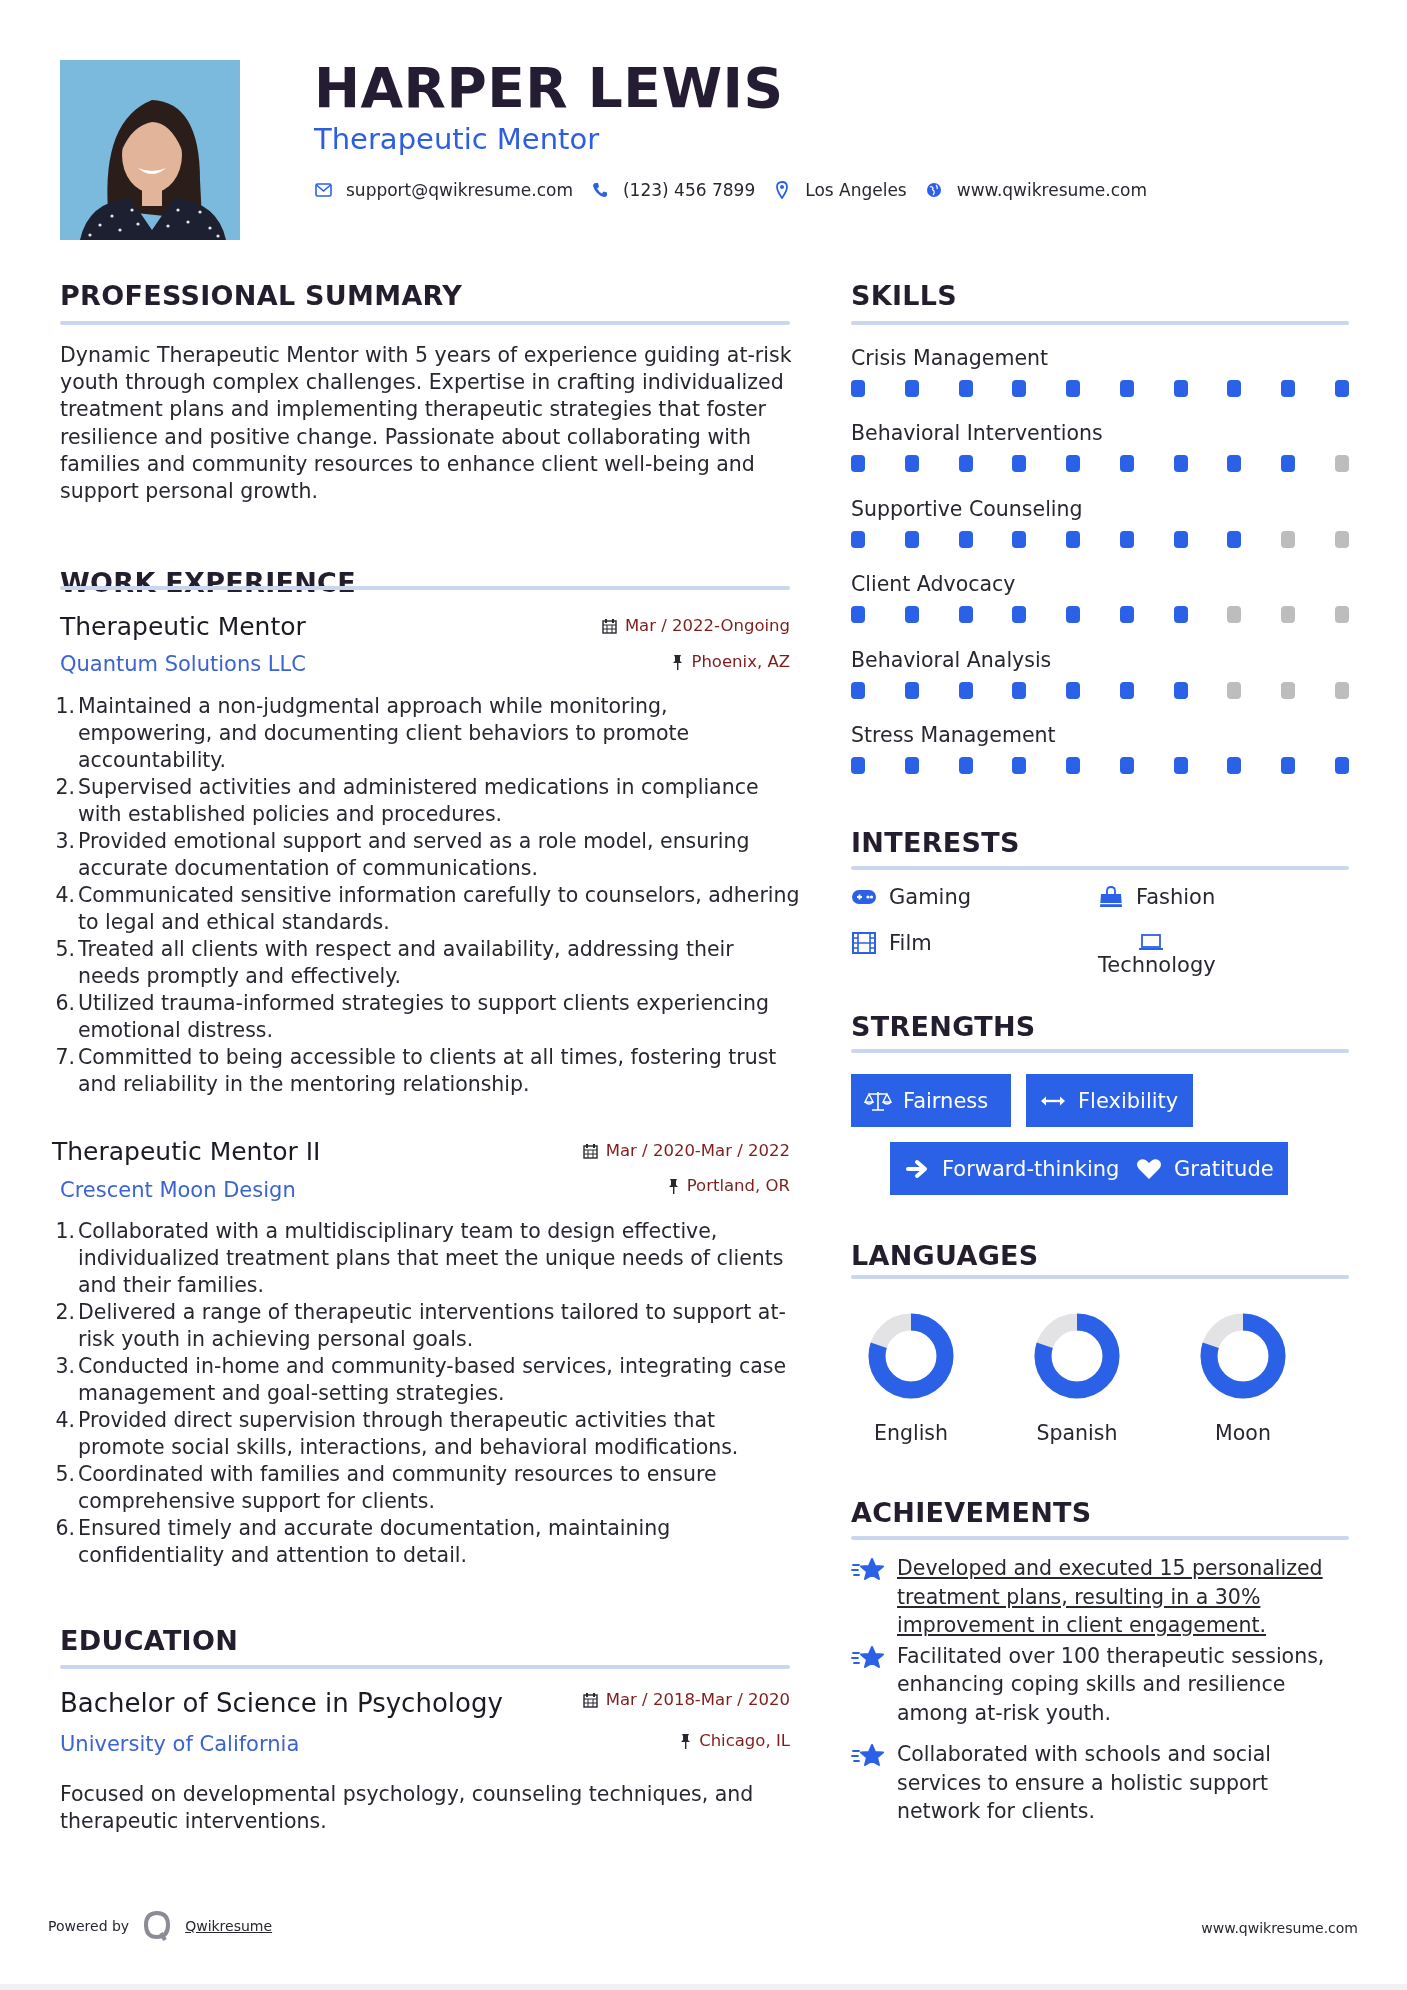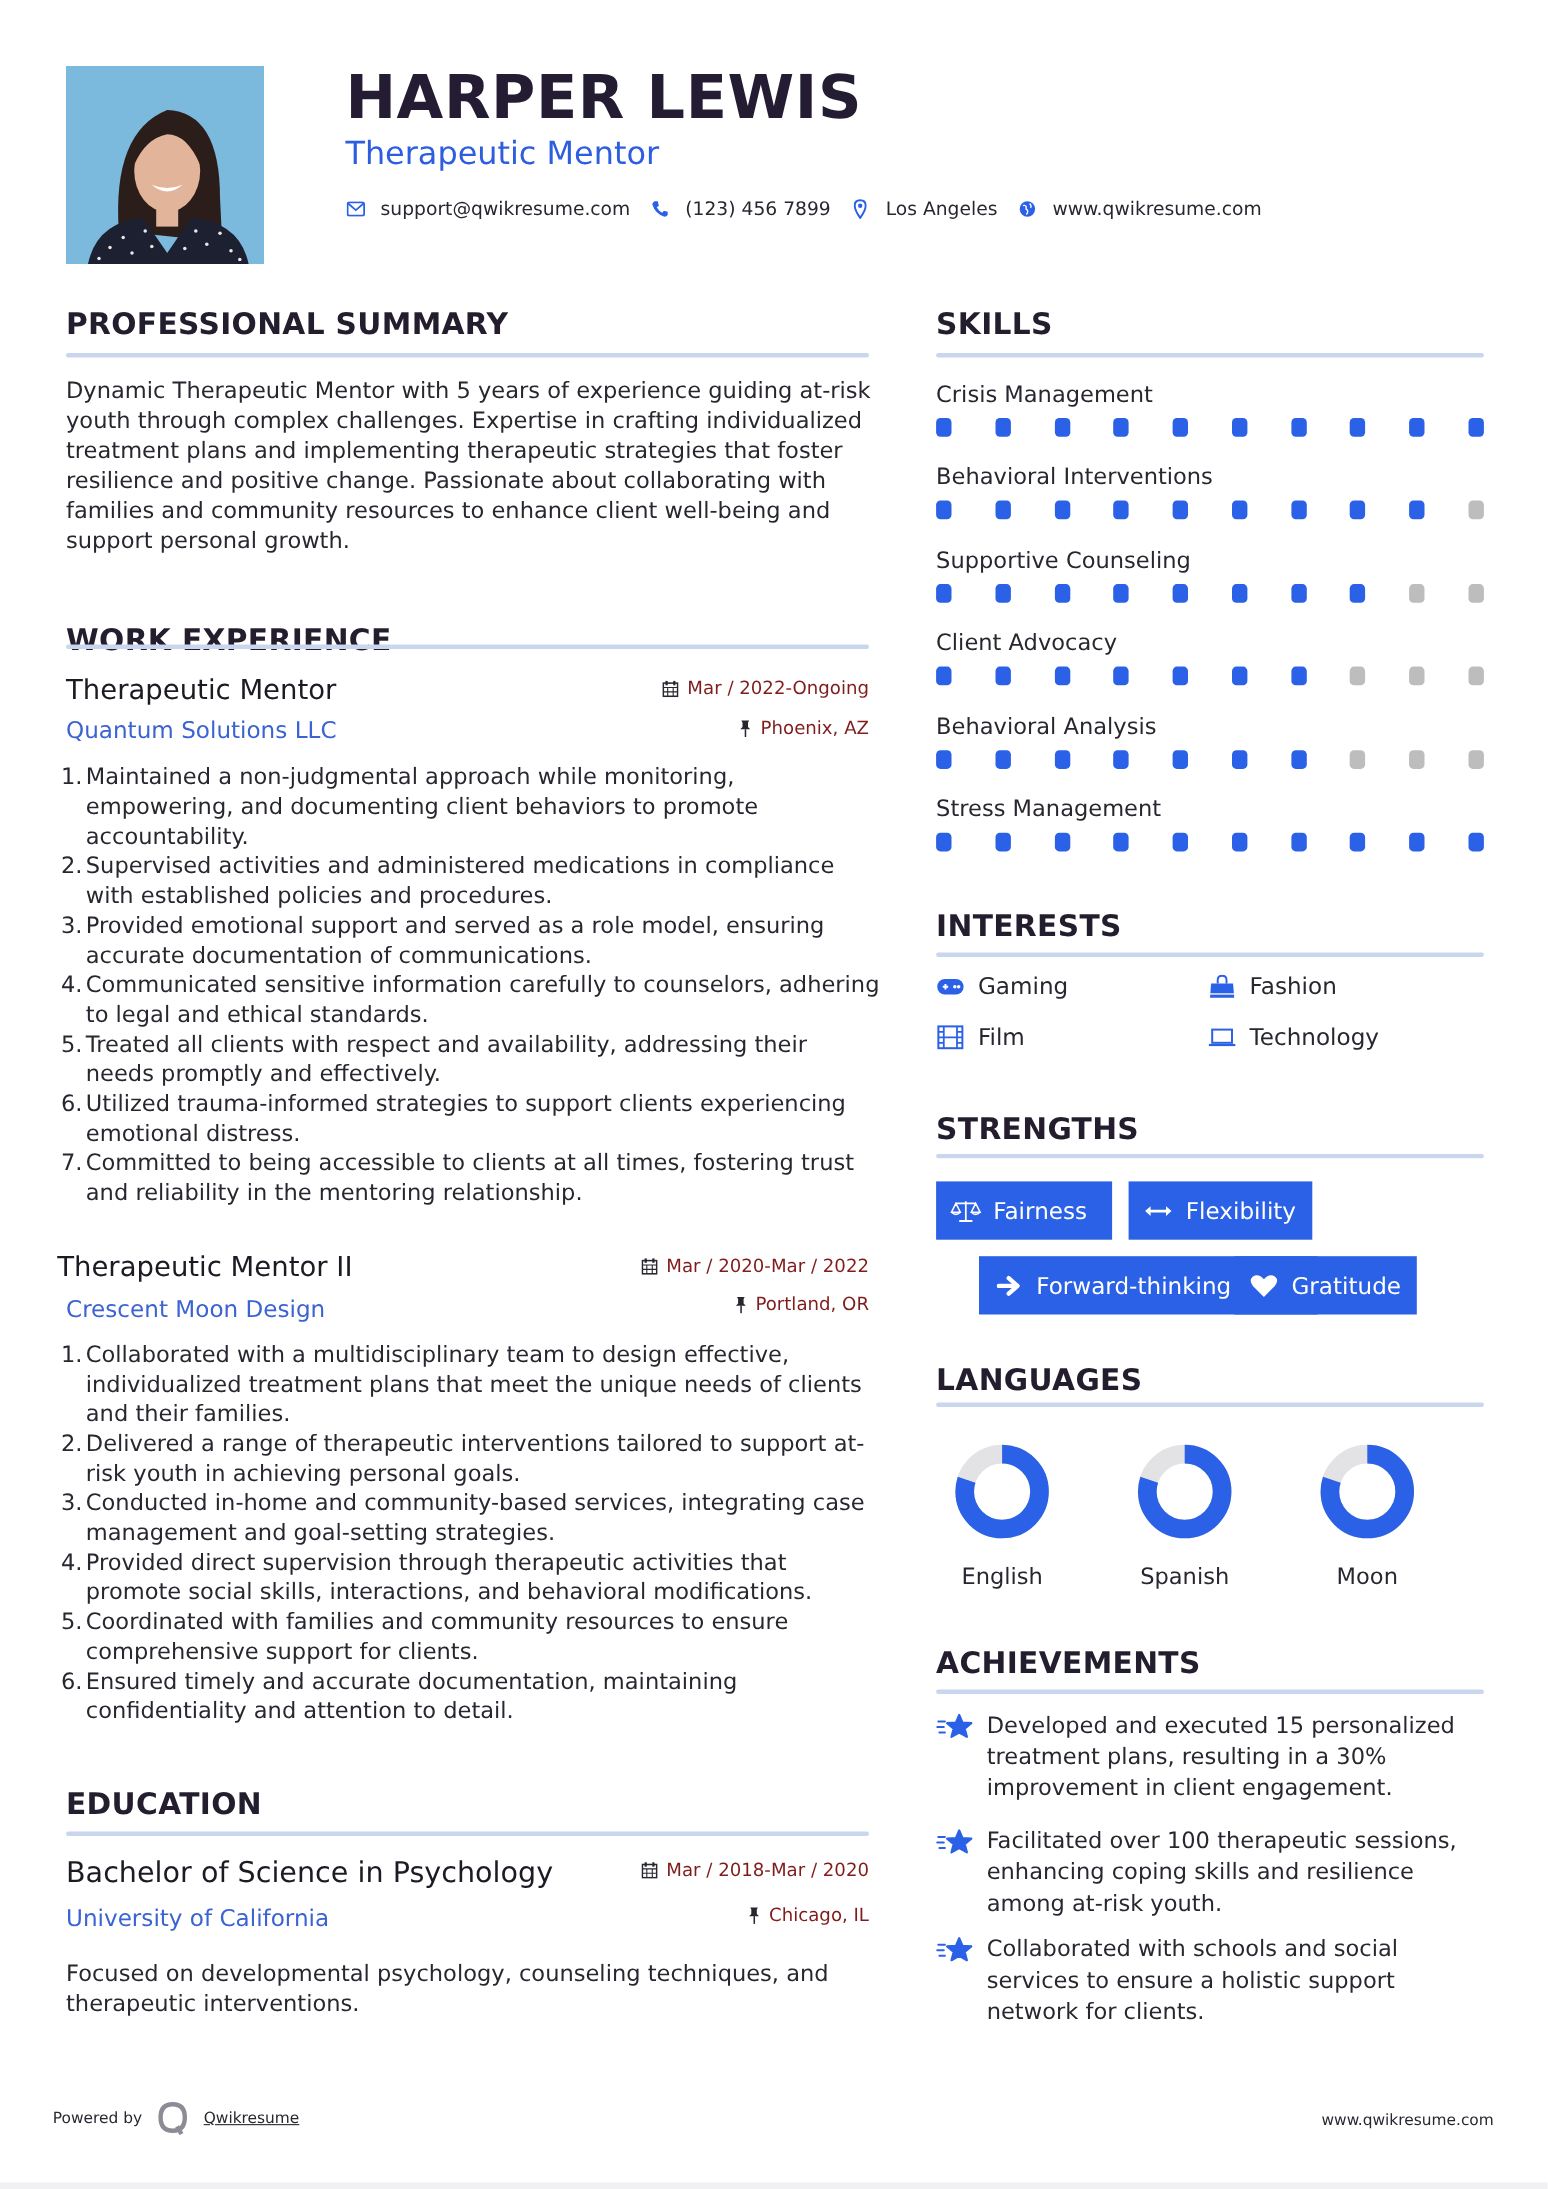--- a/index.html
+++ b/index.html
@@ -348,21 +348,21 @@
 </div>
 <div class="abs interest" style="left:851px; top:931px;">
   <span class="ic">
     <svg width="24" height="22" viewBox="0 0 24 22">
         <rect x="1" y="1" width="22" height="20" fill="none" stroke="#2b61e6" stroke-width="2"></rect>
         <path d="M6 1 V21 M18 1 V21 M1 6 H6 M1 11 H6 M1 16 H6 M18 6 H23 M18 11 H23 M18 16 H23 M6 11 H18" stroke="#2b61e6" stroke-width="1.6"></path>
       </svg>
   </span>
   <span>Film</span>
 </div>
-<div class="abs interest" style="left:1098px; top:931px;">
+<div class="abs interest" style="left:1098px; top:931px;flex-direction:column;">
   <span class="ic">
     <svg width="26" height="18" viewBox="0 0 26 18">
         <rect x="4" y="2" width="18" height="12" fill="none" stroke="#2b61e6" stroke-width="1.8"></rect>
         <rect x="1" y="15" width="24" height="2" fill="#2b61e6"></rect>
       </svg>
   </span>
   <span>Technology</span>
 </div>
 
 <div class="abs right sec-h" style="top:1011px;">STRENGTHS</div>
@@ -426,21 +426,21 @@
         <circle cx="45" cy="45" r="34" fill="none" stroke="#e3e3e5" stroke-width="17"></circle>
         <circle cx="45" cy="45" r="34" fill="none" stroke="#2b61e6" stroke-width="17" stroke-dasharray="170.90264035528475 42.7256600888212" transform="rotate(-90 45 45)"></circle>
       </svg>
       <div class="lbl">Moon</div>
     </div>
   </div>
 
 <div class="abs right sec-h" style="top:1497px;">ACHIEVEMENTS</div>
 <div class="abs right rule" style="top:1536px;"></div>
 <div class="abs right" style="top:1554px;">
-  <div class="ach" style="margin-bottom:19px;">
+  <div class="ach" style="margin-bottom:2px;text-decoration:underline;">
     <span class="ic">
       <svg width="34" height="28" viewBox="0 0 34 28">
           <path d="M21 3 L24 10 L32 10.5 L26 15.5 L28 23 L21 19 L14 23 L16 15.5 L10 10.5 L18 10 Z" fill="#2b61e6" stroke="#2b61e6" stroke-linejoin="round" stroke-width="2"></path>
           <path d="M2 9 H8 M1 14 H7 M3 19 H8" stroke="#2b61e6" stroke-width="1.8" stroke-linecap="round"></path>
         </svg>
     </span>
     <span class="txt">Developed and executed 15 personalized treatment plans, resulting in a 30% improvement in client engagement.</span>
   </div>
   <div class="ach" style="margin-bottom:13px;">
     <span class="ic">

